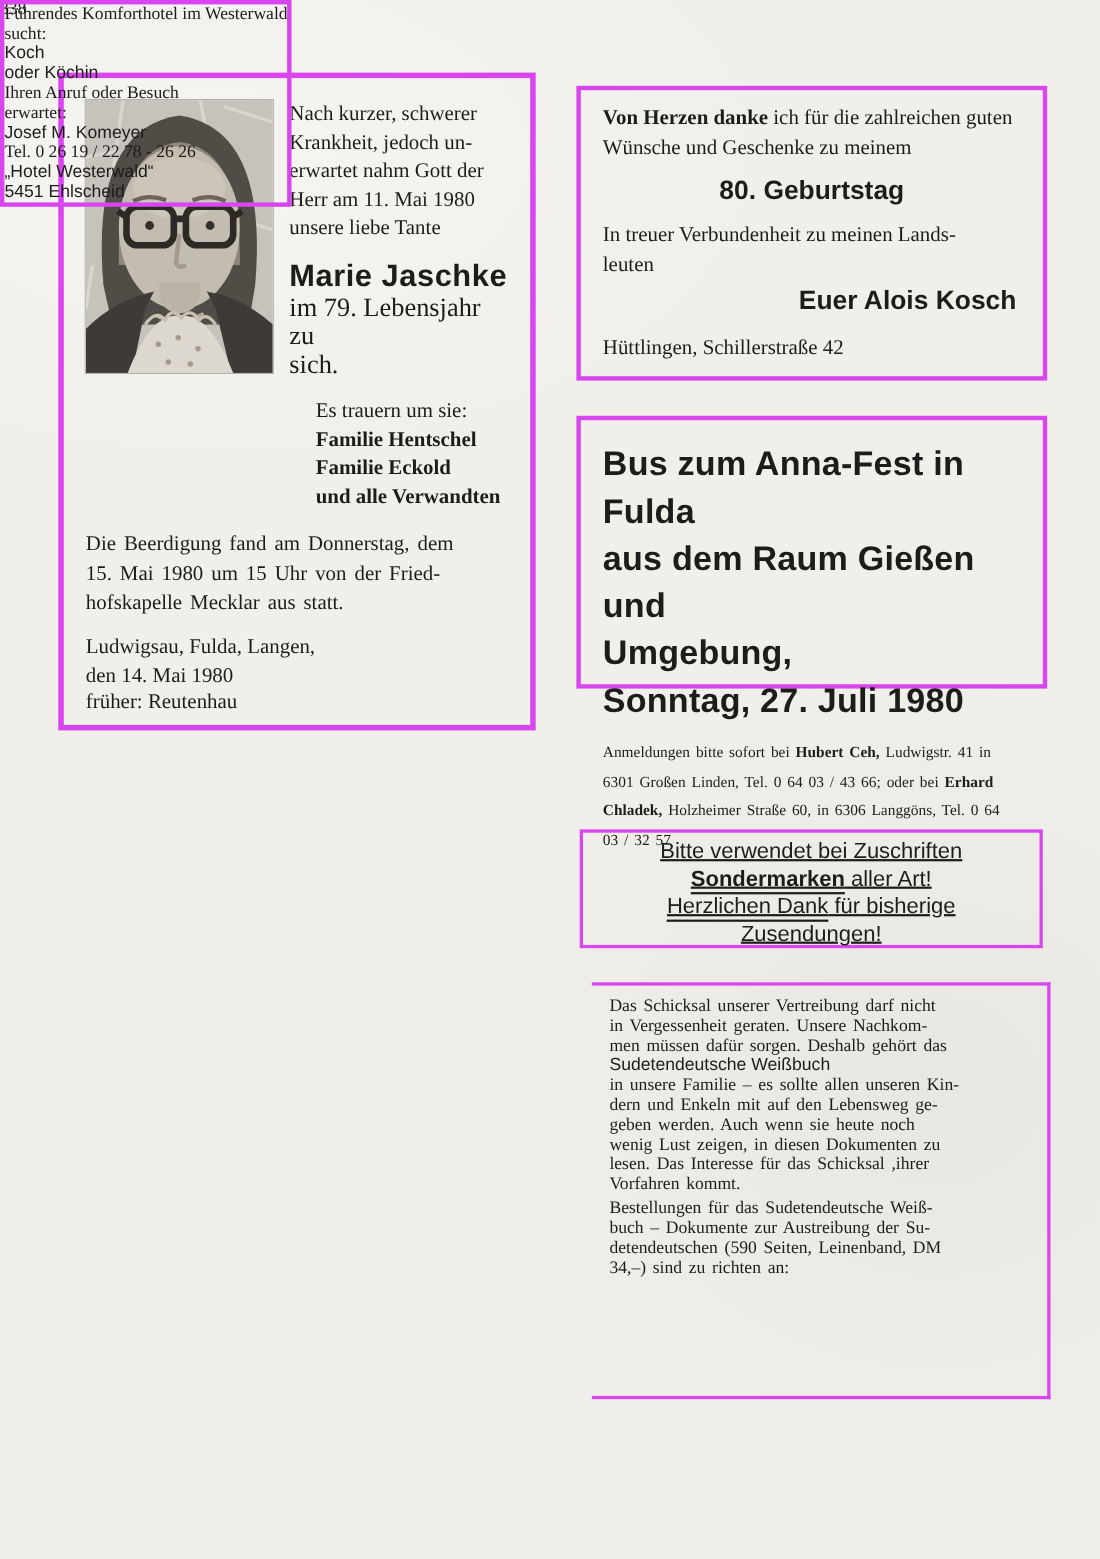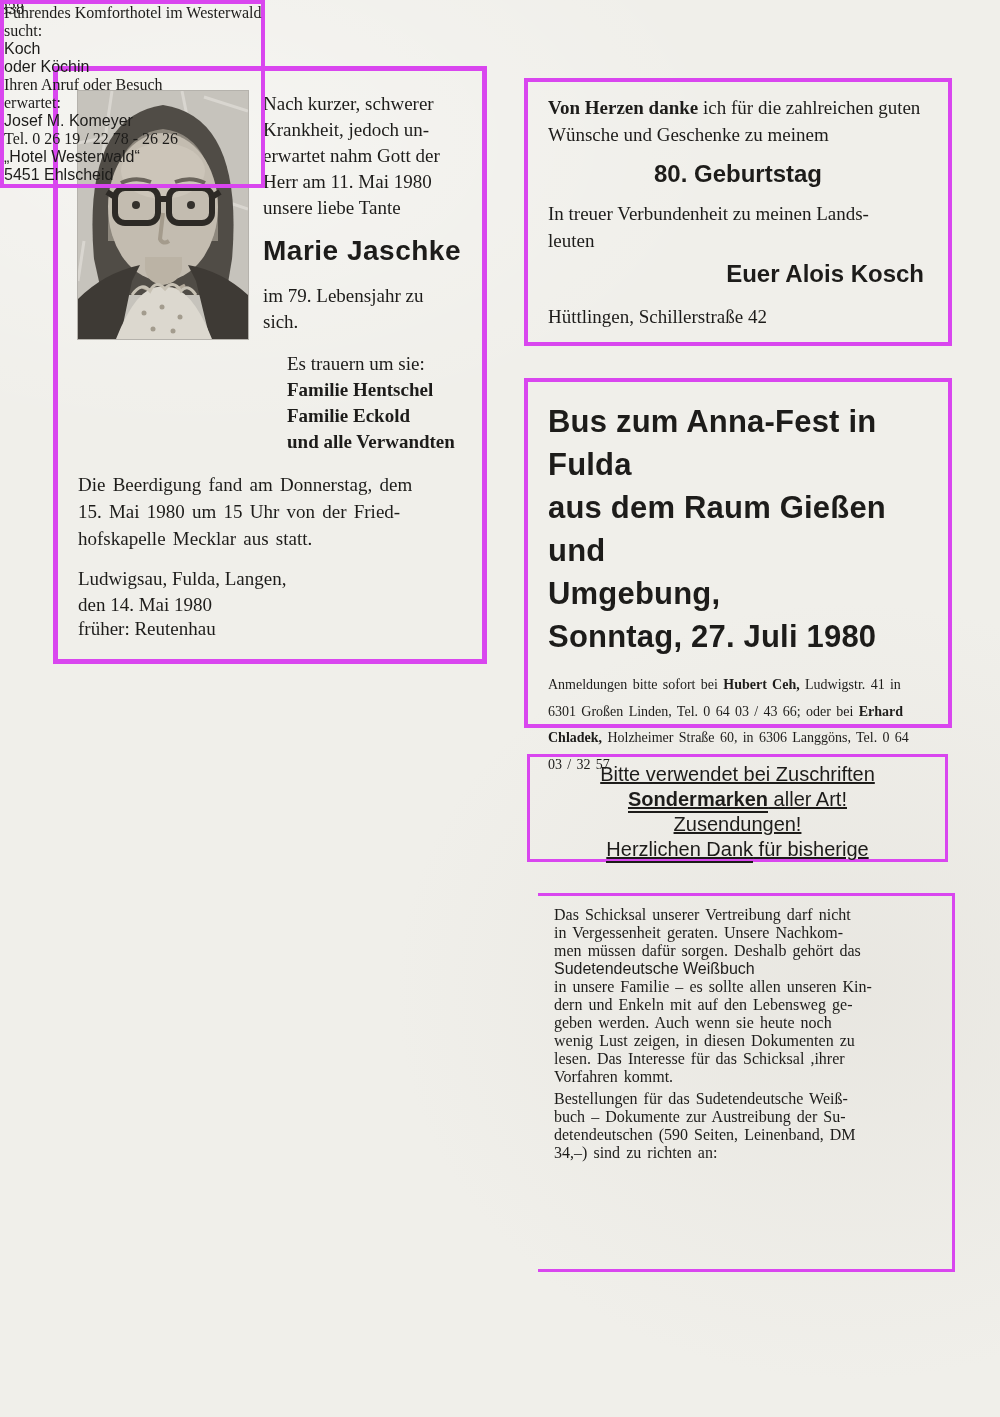--- a/index.html
+++ b/index.html
@@ -19,37 +19,37 @@
   .sans { font-family:"Liberation Sans","DejaVu Sans",sans-serif; }
   .wj { word-spacing:0.13em; }
 
   
   #obituary { left:53px; top:66px; width:434px; height:598px; border-width:5px; padding:20px 20px 0 20px; }
   .ob-row { display:flex; }
   .photo-wrap { width:170px; height:248px; flex:0 0 auto; outline:1px solid #b5b2ac; }
   .ob-col { margin-left:15px; width:200px; }
   .ob-intro { font-size:19px; line-height:26px; }
   .ob-name { font-size:28px; font-weight:bold; margin-top:14px; letter-spacing:.5px; }
-  .ob-age { font-size:19px; line-height:26px; margin-top:16px; }
+  .ob-age { font-size:24px; line-height:26px; }
   .ob-mourn-intro { font-size:19px; margin-top:18px; margin-left:24px; }
   .ob-mourners { font-size:19px; line-height:26px; font-weight:bold; margin-top:2px; margin-left:24px; }
   .ob-funeral { font-size:19px; line-height:27px; margin-top:16px; }
   .ob-dateline { font-size:19px; line-height:26px; margin-top:14px; }
   .ob-formerly { font-size:19px; margin-top:0; }
 
   
   #thanks { left:524px; top:78px; width:428px; height:268px; padding:12px 20px 0 20px; }
   .th-intro { font-size:19px; line-height:27px; }
   .th-head { font-size:24px; font-weight:bold; text-align:center; margin-top:12px; }
   .th-loyal { font-size:19px; line-height:27px; margin-top:12px; }
   .th-sign { font-size:24px; font-weight:bold; text-align:right; margin-top:6px; padding-right:4px; }
   .th-addr { font-size:19px; margin-top:18px; }
 
   
-  #bus { left:524px; top:378px; width:428px; height:350px; padding:18px 20px 0 20px; }
+  #bus { left:524px; top:378px; width:428px; height:248px; padding:18px 20px 0 20px; }
   .bus-head { font-size:31px; line-height:43px; font-weight:bold; letter-spacing:.2px; }
   .bus-body { font-size:14px; line-height:26.5px; margin-top:14px; }
 
   
   #stamps { left:527px; top:754px; width:421px; height:108px; border-width:3px; padding-top:5px;
             text-align:center; font-size:20px; line-height:25px;text-decoration:underline; }
   .u { border-bottom:2px solid #1d1c1a; padding-bottom:1px; }
 
   
   #weissbuch { left:538px; top:893px; width:417px; height:379px; border-width:3px; border-left:none;
@@ -146,22 +146,22 @@
   <div class="bus-head sans lines">Bus zum Anna-Fest in Fulda
 aus dem Raum Gießen und
 Umgebung,
 Sonntag, 27. Juli 1980</div>
   <div class="bus-body wj"><span>Anmeldungen bitte sofort bei </span><b>Hubert Ceh,</b><span> Ludwigstr. 41 in 6301 Großen Linden, Tel. 0 64 03 / 43 66; oder bei </span><b>Erhard Chladek,</b><span> Holzheimer Straße 60, in 6306 Langgöns, Tel. 0 64 03 / 32 57</span></div>
 </div>
 
 <div class="box sans" id="stamps">
   <div>Bitte verwendet bei Zuschriften</div>
   <div><b class="u">Sondermarken</b><span> aller Art!</span></div>
+  <div><span class="u">Herzlichen Dank</span><span> für bisherige</span></div>
   <div>Zusendungen!</div>
-  <div><span class="u">Herzlichen Dank</span><span> für bisherige</span></div>
 </div>
 
 <div id="dash-strip"></div>
 <div class="box" id="weissbuch">
   <div class="wb-p lines wj">Das Schicksal unserer Vertreibung darf nicht
 in Vergessenheit geraten. Unsere Nachkom-
 men müssen dafür sorgen. Deshalb gehört das</div>
   <div class="wb-head sans">Sudetendeutsche Weißbuch</div>
   <div class="wb-p lines wj">in unsere Familie – es sollte allen unseren Kin-
 dern und Enkeln mit auf den Lebensweg ge-

